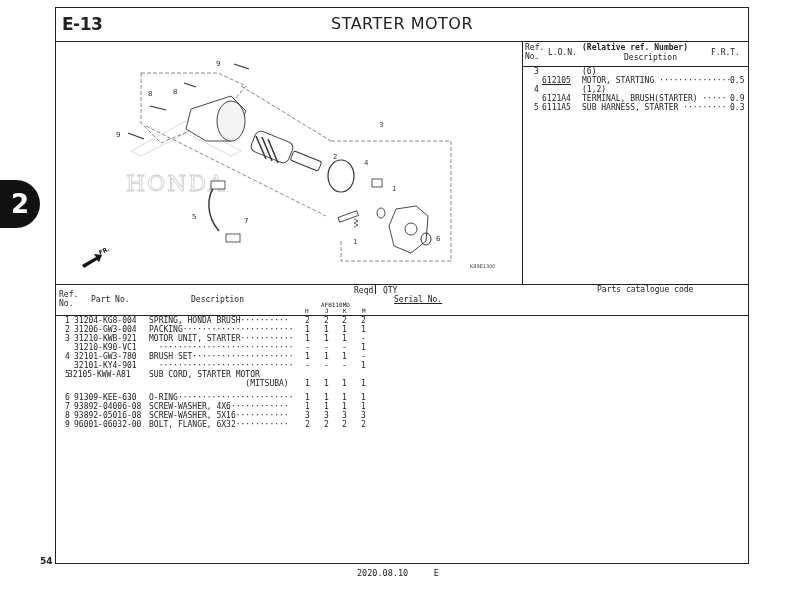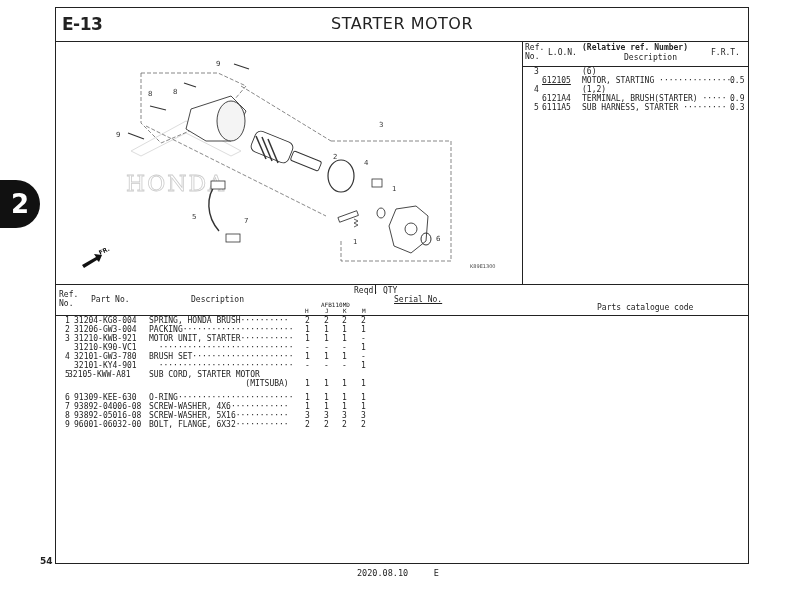--- a/index.html
+++ b/index.html
@@ -133,21 +133,21 @@
     <span style="left:3px;top:14px;">No.</span>
     <span style="left:35px;top:10px;">Part No.</span>
     <span style="left:135px;top:10px;">Description</span>
     <span style="left:262px;top:1px;margin-left:36px;">Reqd. QTY</span>
     <span style="left:265px;top:16px;font-size:6px;">AFB110MD</span>
     <span style="left:249px;top:22px;font-size:6px;">H</span>
     <span style="left:269px;top:22px;font-size:6px;">J</span>
     <span style="left:287px;top:22px;font-size:6px;">K</span>
     <span style="left:306px;top:22px;font-size:6px;">M</span>
     <span style="left:338px;top:10px;text-decoration:underline;">Serial No.</span>
-    <span style="left:504px;top:18px;padding-left:37px;">Parts catalogue code</span>
+    <span style="left:504px;top:0;padding-left:37px;">Parts catalogue code</span>
     <div style="position:absolute;left:246px;right:448px;top:13px;height:0;"></div>
     <div style="position:absolute;left:319px;top:0;height:9px;border-left:1px solid #222;"></div>
   </div>
 
   <div class="parts">
     <div class="prow" style="top:2px"><span style="left:9px">1</span><span style="left:18px">31204-KG8-004</span><span style="left:93px">SPRING, HONDA BRUSH··········</span><span style="left:249px">2</span><span style="left:268px">2</span><span style="left:286px">2</span><span style="left:305px">2</span></div>
     <div class="prow" style="top:11px"><span style="left:9px">2</span><span style="left:18px">31206-GW3-004</span><span style="left:93px">PACKING·······················</span><span style="left:249px">1</span><span style="left:268px">1</span><span style="left:286px">1</span><span style="left:305px">1</span></div>
     <div class="prow" style="top:20px"><span style="left:9px">3</span><span style="left:18px">31210-KWB-921</span><span style="left:93px">MOTOR UNIT, STARTER···········</span><span style="left:249px">1</span><span style="left:268px">1</span><span style="left:286px">1</span><span style="left:305px">-</span></div>
     <div class="prow" style="top:29px"><span style="left:9px"></span><span style="left:18px">31210-K90-VC1</span><span style="left:93px">  ····························</span><span style="left:249px">-</span><span style="left:268px">-</span><span style="left:286px">-</span><span style="left:305px">1</span></div>
     <div class="prow" style="top:38px"><span style="left:9px">4</span><span style="left:18px">32101-GW3-780</span><span style="left:93px">BRUSH SET·····················</span><span style="left:249px">1</span><span style="left:268px">1</span><span style="left:286px">1</span><span style="left:305px">-</span></div>

